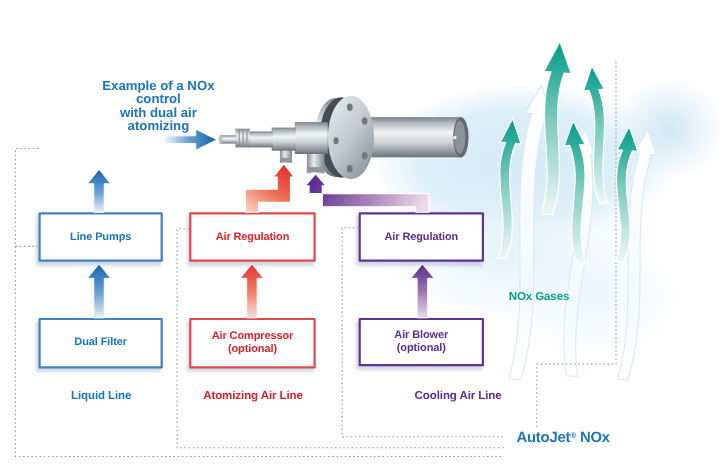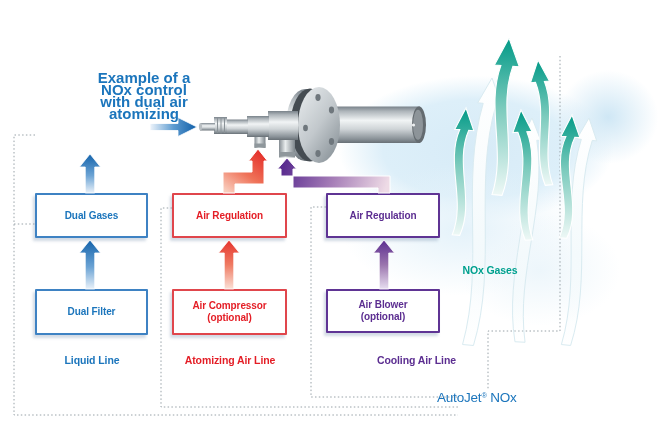--- a/index.html
+++ b/index.html
@@ -30,39 +30,39 @@
   #box-air-regulation-cooling{left:326px;top:193px;width:110px;height:41px;}
   #box-air-blower{left:326px;top:289px;width:110px;height:40px;}
   #box-nox-sensor{left:462px;top:10px;width:111px;height:39px;}
   .lineLabel{position:absolute;font-weight:bold;font-size:10.5px;text-align:center;z-index:3;
              width:140px;letter-spacing:-0.1px;}
   #label-liquid-line{left:22px;top:354px;color:var(--blue);}
   #label-atomizing-air-line{left:160px;top:354px;color:var(--red);}
   #label-cooling-air-line{left:316px;top:354px;color:var(--purple);text-align:right;}
   #label-nox-gases{left:430px;top:264px;color:var(--teal);width:120px;}
   #caption-example{position:absolute;left:84px;top:72px;width:120px;text-align:center;
-     font-weight:bold;font-size:15px;line-height:12px;color:var(--blue);z-index:3;}
-  #title-autojet{position:absolute;left:437px;top:388px;width:150px;
-     font-weight:normal;font-size:13.5px;line-height:15px;color:var(--blue);z-index:3;letter-spacing:-0.2px;}
+     font-weight:bold;font-size:12px;line-height:12px;color:var(--blue);z-index:3;}
+  #title-autojet{position:absolute;left:437px;top:388px;width:150px;text-align:center;
+     font-weight:bold;font-size:13.5px;line-height:15px;color:var(--blue);z-index:3;letter-spacing:-0.2px;}
   #title-autojet sup{font-size:7.5px;vertical-align:4px;}
   #diagram-svg{position:absolute;left:0;top:0;z-index:2;pointer-events:none;}
 </style>
 </head>
 <body>
 
 <div id="stage">
 
   <div class="cloud" id="cloud1"></div>
   <div class="cloud" id="cloud2"></div>
   <div class="cloud" id="cloud3"></div>
   <div class="cloud" id="cloud4"></div>
 
 
   <div class="box blue" id="box-dual-pumps">
-    <span>Dual Gases</span>
+    <span>Line Pumps</span>
   </div>
   <div class="box blue" id="box-dual-filter">
     <span>Dual Filter</span>
   </div>
 
   <div class="box red" id="box-air-regulation-atomizing">
     <span>Air Regulation</span>
   </div>
   <div class="box red" id="box-air-compressor">
     <span>Air Compressor</span>

